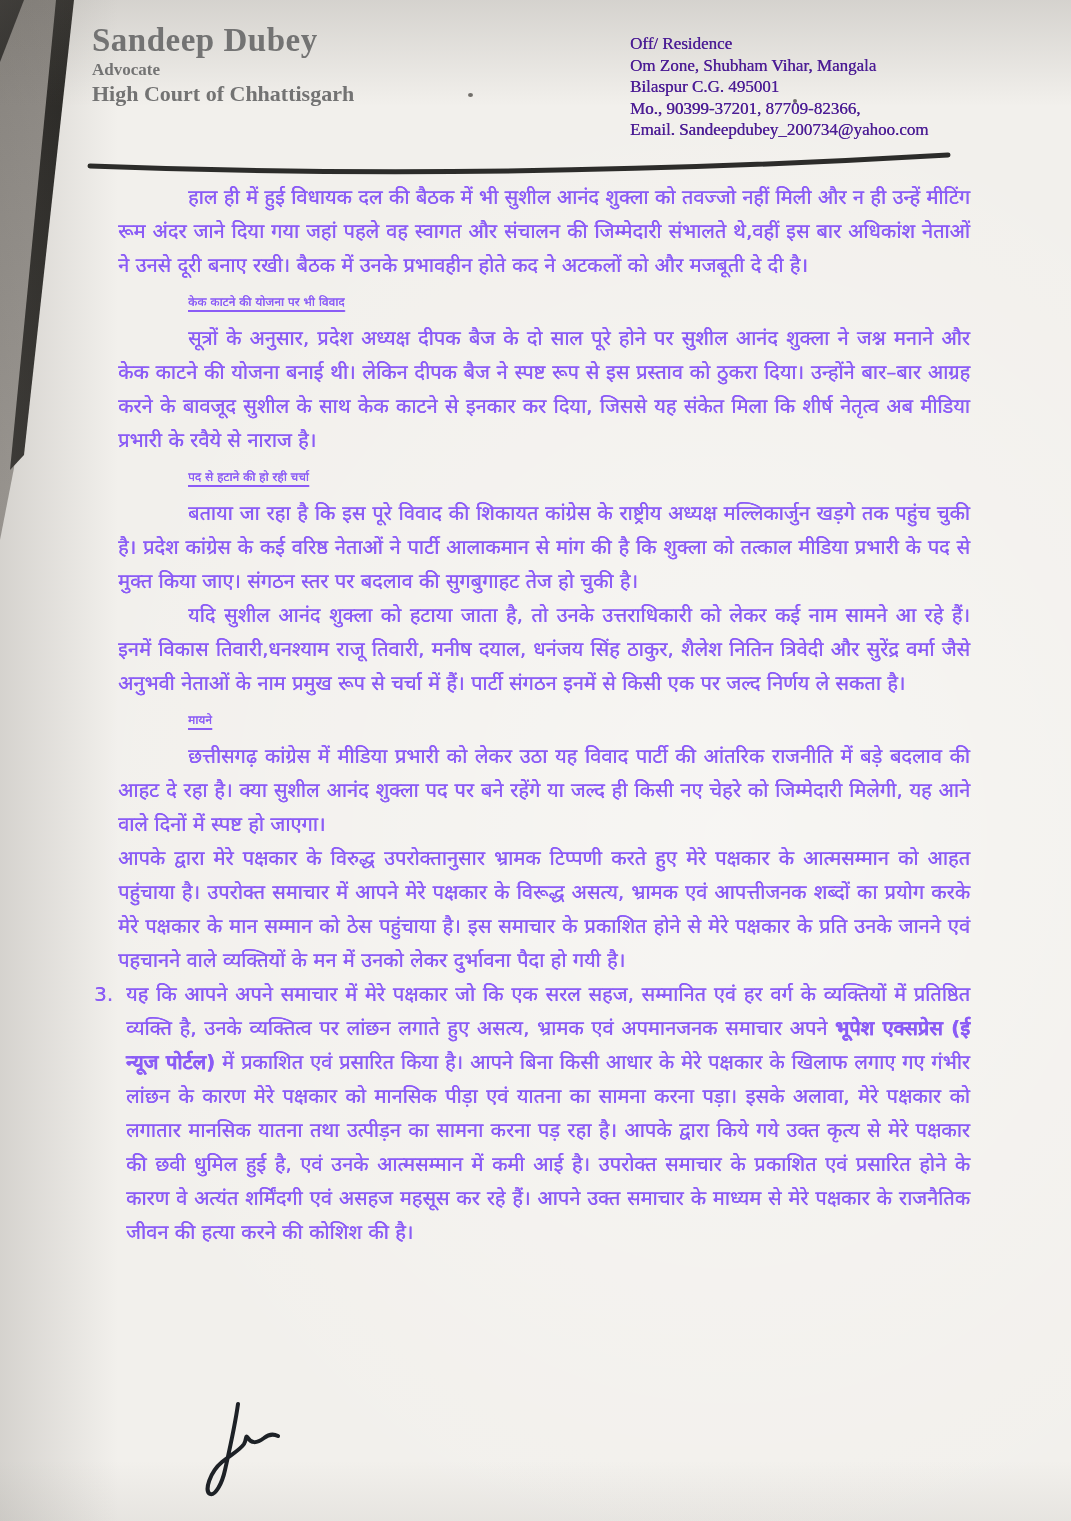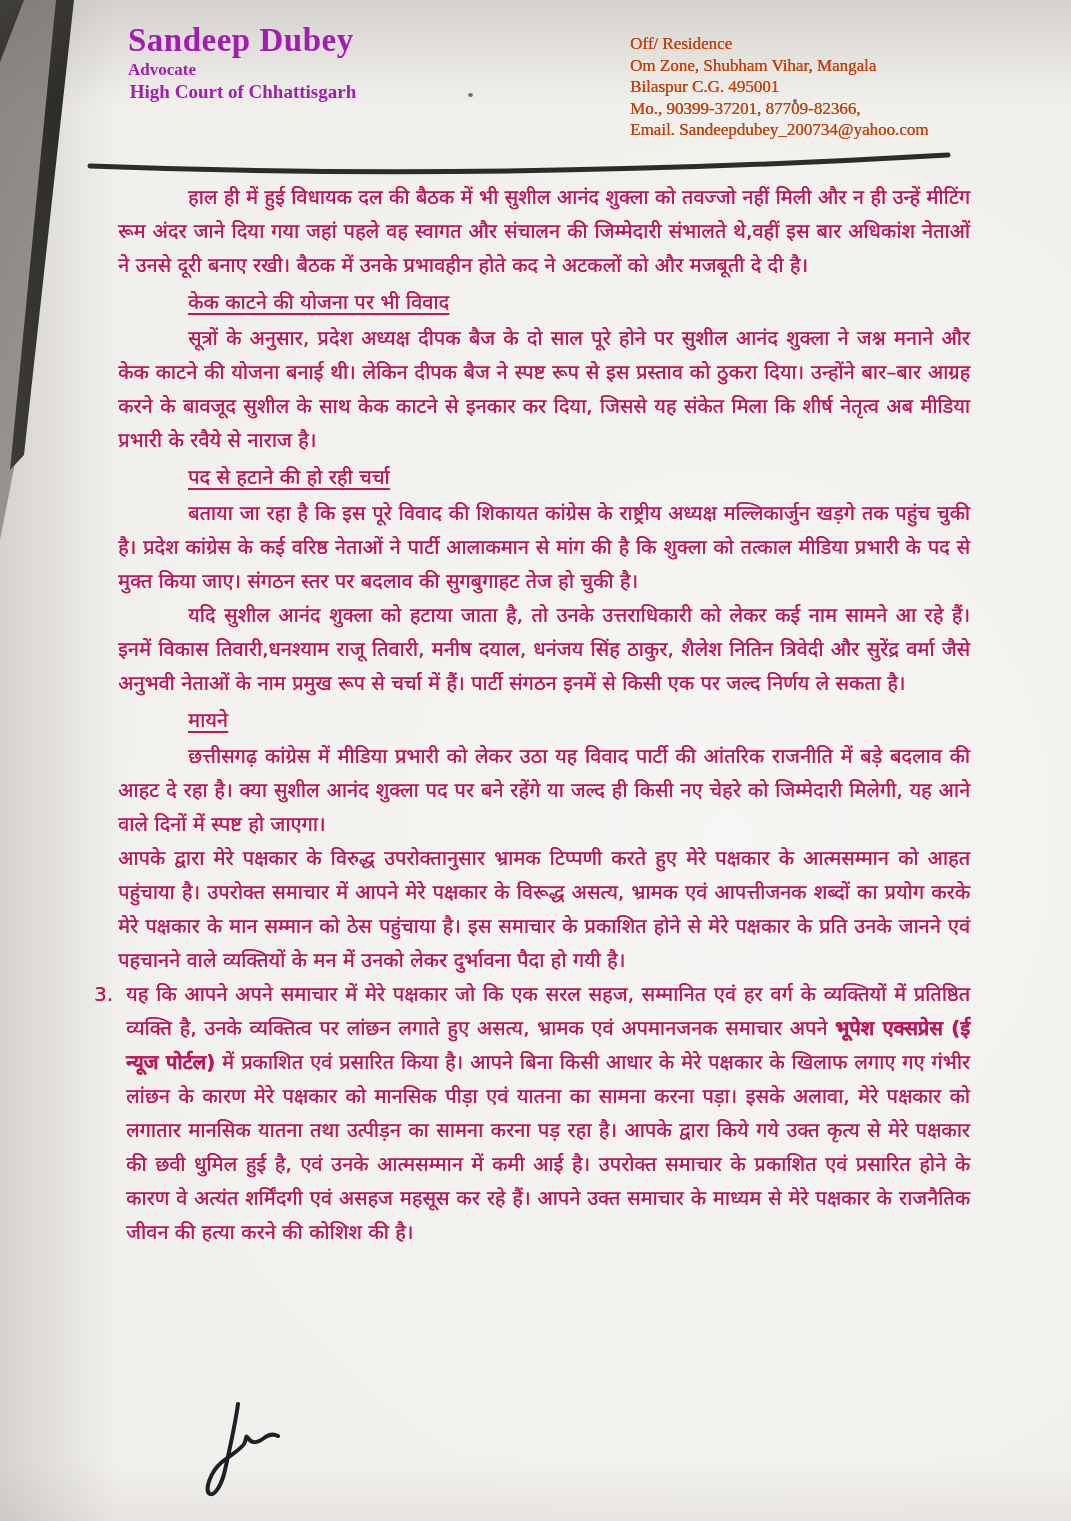--- a/index.html
+++ b/index.html
@@ -33,46 +33,46 @@
   }
   .corner{
     position:absolute;inset:0;z-index:2;
     clip-path:polygon(0 0, 24px 0, 0 62px);
     background:#232220;
   }
   .speck{position:absolute;z-index:2;background:#45433f;border-radius:50%;opacity:.75;}
 
   
   .letterhead{position:absolute;top:0;left:0;width:100%;z-index:4;}
-  .lh-left{position:absolute;left:92px;top:22px;font-family:"Liberation Serif",serif;color:#a21caf;margin-left:36px;}
+  .lh-left{position:absolute;left:92px;top:22px;font-family:"Liberation Serif",serif;color:#737373;}
   .lh-name{font-size:33px;font-weight:bold;letter-spacing:.5px;}
   .lh-role{font-size:17px;font-weight:bold;width:230px;margin-top:1px;}
-  .lh-court{font-size:19px;font-weight:bold;margin-top:1px;text-align:center;}
+  .lh-court{font-size:22px;font-weight:bold;margin-top:1px;}
   .lh-right{
     position:absolute;left:630px;top:33px;
-    font-family:"Liberation Serif",serif;color:#c2410c;
+    font-family:"Liberation Serif",serif;color:#4c1d95;
     font-size:17px;line-height:21.5px;
     text-shadow:.3px 0 0 currentColor;
   }
   .rule{position:absolute;left:0;top:146px;z-index:4;}
 
   
   .doc-body{
     position:absolute;z-index:4;
     left:118px;top:180px;width:852px;
-    color:#be185d;
+    color:#8b5cf6;
     font-size:20px;line-height:34px;
     text-align:justify;
     text-shadow:.3px 0 0 currentColor;
   }
   .para{margin:0;}
   .para.indent{text-indent:70px;}
   .sec-heading{
     margin:3px 0 2px 70px;
-    font-size:20px;font-weight:normal;line-height:34px;
+    font-size:12px;font-weight:normal;line-height:34px;
   }
   .sec-heading .u{
     text-decoration:underline;
     text-decoration-thickness:1.6px;
     text-underline-offset:4px;
   }
   .numbered-item{display:flex;margin-left:-24px;}
   .numbered-item .num{flex:0 0 32px;}
   .numbered-item .item-text{flex:1;margin:0;}
   .item-text strong{font-weight:bold;}

